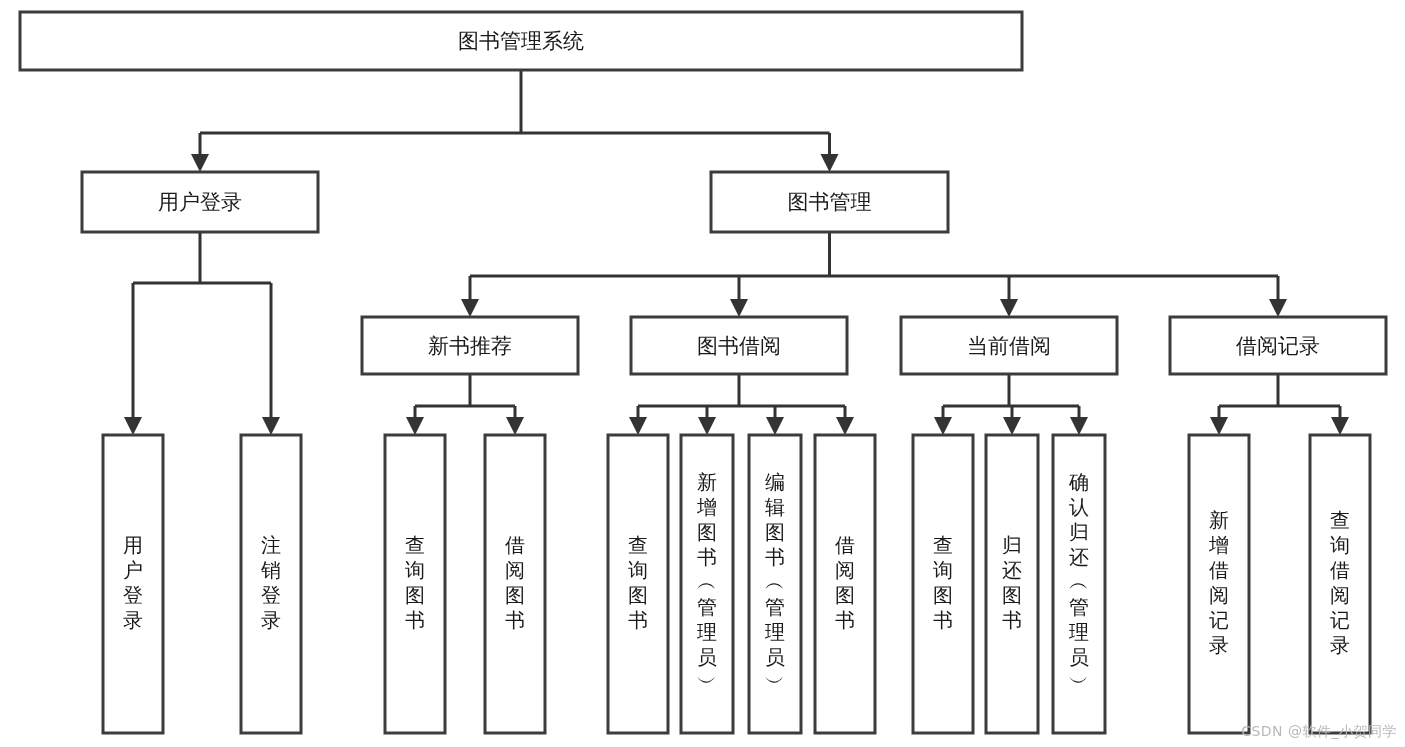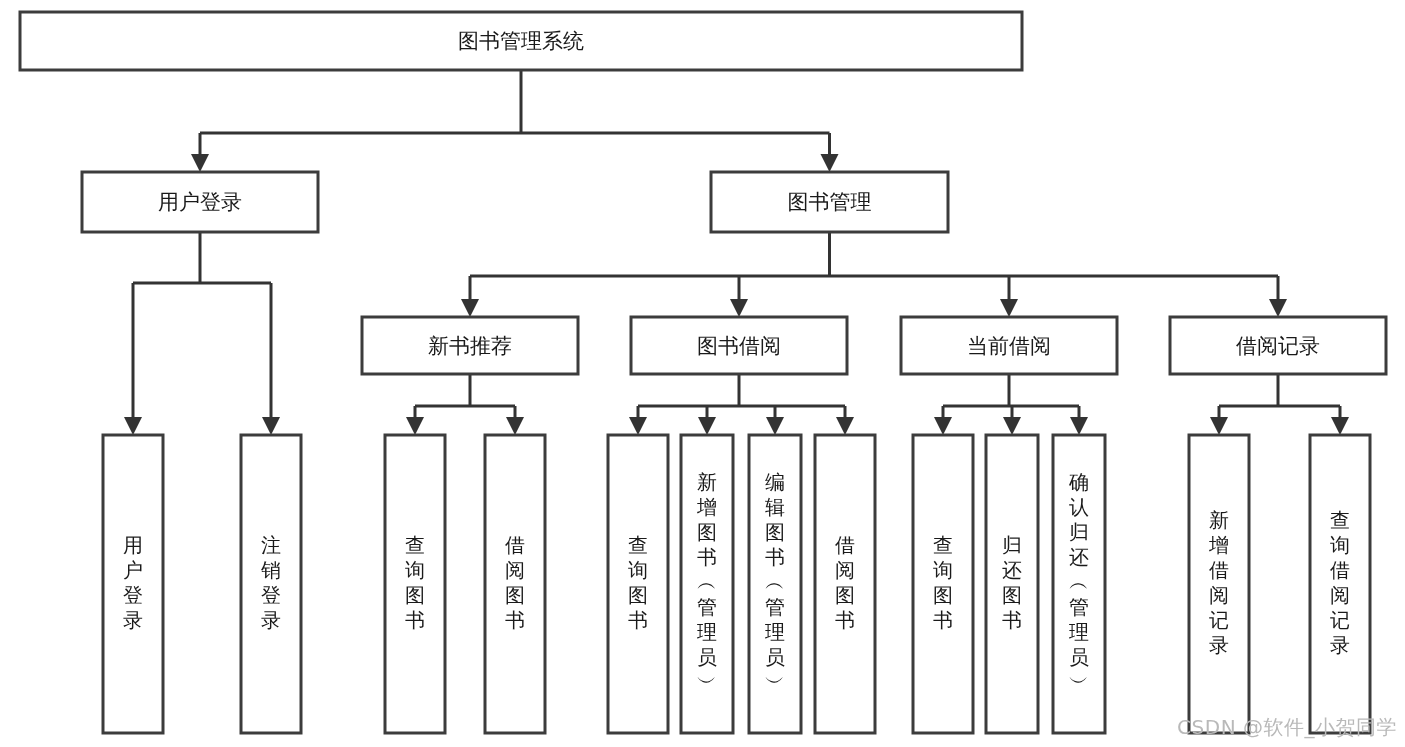--- a/index.html
+++ b/index.html
@@ -52,21 +52,21 @@
   }
   .arrow-head {
     fill: #333333;
     stroke: none;
   }
   .watermark {
     position: absolute;
     right: 8px;
     bottom: 6px;
     font-family: "DejaVu Sans", "Liberation Sans", sans-serif;
-    font-size: 20px;
+    font-size: 14px;
     color: #b9b9b9;
     letter-spacing: 0.5px;
     white-space: nowrap;
     user-select: none;
   }
 </style>
 </head>
 <body>
 
 <div id="diagram-root">

